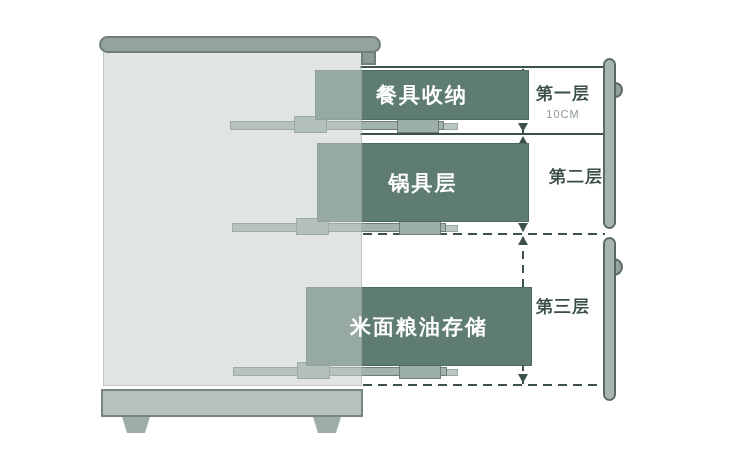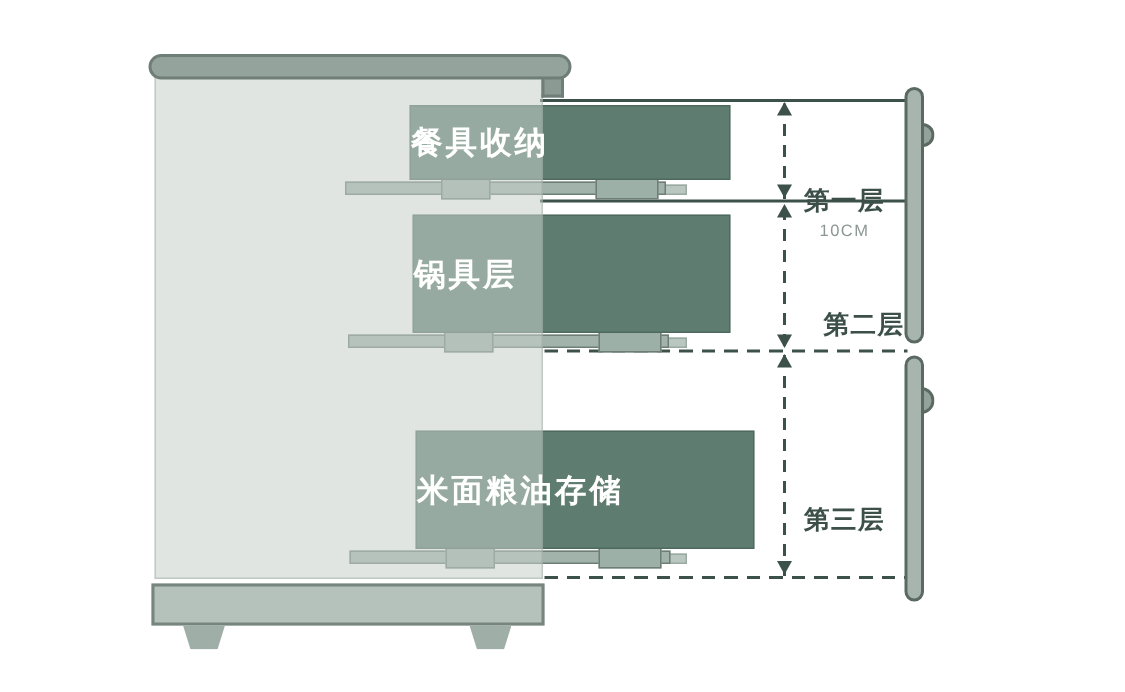--- a/index.html
+++ b/index.html
@@ -34,24 +34,24 @@
   .r2t{left:232px;top:223px;width:214px;height:9px;}
   .r2a{left:296px;top:218px;width:33px;height:17px;}
   .r2b{left:399px;top:220px;width:42px;height:15px;}
   .r3l{left:340px;top:369px;width:118px;height:7px;}
   .r3t{left:233px;top:367px;width:214px;height:9px;}
   .r3a{left:297px;top:362px;width:33px;height:17px;}
   .r3b{left:399px;top:364px;width:42px;height:15px;}
 
   
   .drawer{background:#5e7c70;border:1px solid rgba(40,60,52,.28);
-          display:flex;align-items:center;}
+          display:flex;align-items:center;justify-content:center;margin-left:42px;}
   .d1{left:273px;top:70px;width:214px;height:50px;}
   .d2{left:275px;top:143px;width:212px;height:79px;}
-  .d3{left:277px;top:287px;width:226px;height:79px;}
+  .d3{left:264px;top:287px;width:226px;height:79px;}
   .drawer-label{position:relative;z-index:8;color:#ffffff;font-size:21px;font-weight:700;
                 letter-spacing:2px;white-space:nowrap;}
 
   
   .cab-body{left:103px;top:51px;width:259px;height:335px;
             background:rgba(198,208,202,.55);border:1px solid rgba(130,145,138,.35);z-index:5;}
   .cab-top{left:99px;top:36px;width:282px;height:17px;background:#94a49c;
            border:2px solid #6f7f78;border-radius:9px;z-index:6;}
   .cab-notch{left:361px;top:50px;width:15px;height:15px;background:#8b9b94;
              border:2px solid #6f7f78;border-top:none;z-index:5;}
@@ -62,21 +62,21 @@
   .f1{left:122px;top:417px;} .f2{left:313px;top:417px;}
 
   
   .door{left:603px;width:13px;background:#a7b5ae;border:2px solid #5a6a63;border-radius:7px;z-index:6;}
   .door1{top:58px;height:171px;} .door2{top:237px;height:164px;}
   .bump{left:614px;width:9px;background:#93a39b;border:2px solid #5a6a63;border-left:none;
         border-radius:0 9px 9px 0;z-index:5;}
   .bump1{top:82px;height:16px;} .bump2{top:258px;height:18px;}
 
   
-  .tier-label{width:80px;text-align:center;z-index:7;margin-top:40px;}
+  .tier-label{width:80px;text-align:center;z-index:7;}
   .tl1{left:523px;top:82px;} .tl2{left:523px;top:165px;text-align:right;} .tl3{left:523px;top:295px;}
   .tier-name{font-size:17px;font-weight:700;color:#3c4f49;letter-spacing:1px;}
   .tier-size{font-size:11px;font-weight:400;color:#8d9893;margin-top:3px;letter-spacing:1px;}
 </style>
 </head>
 <body>
 
 <div class="stage">
 
   <div class="abs hline l-top"></div>

